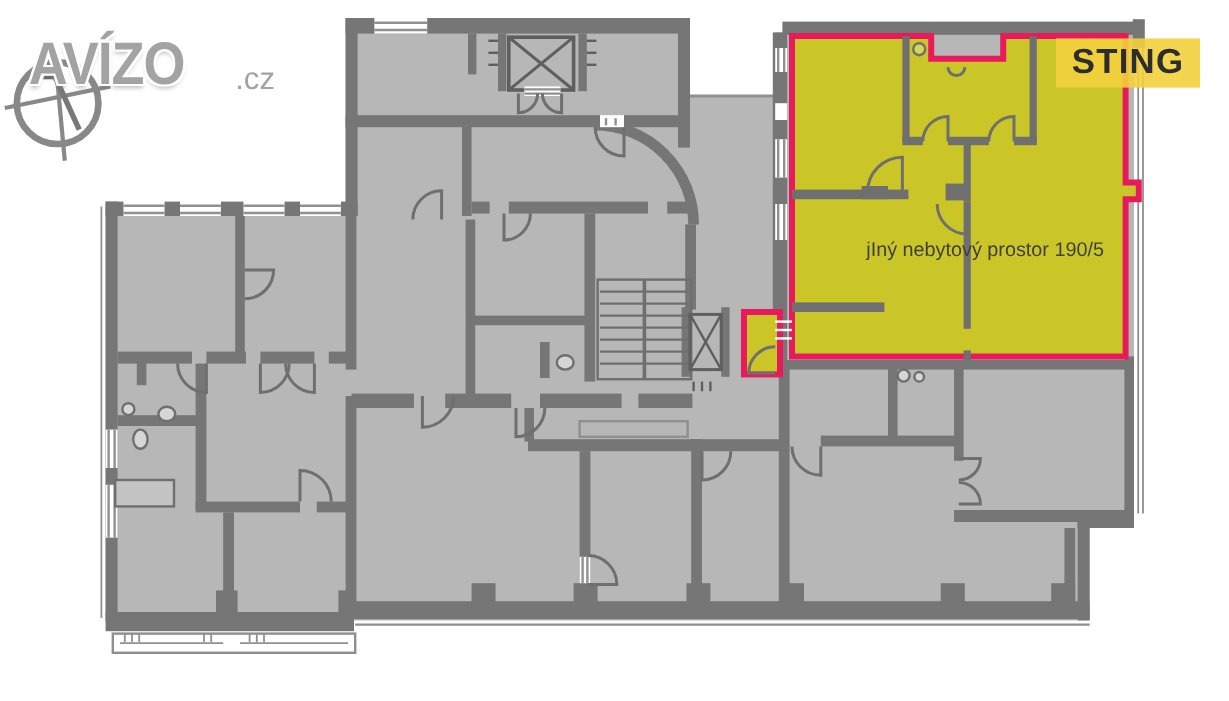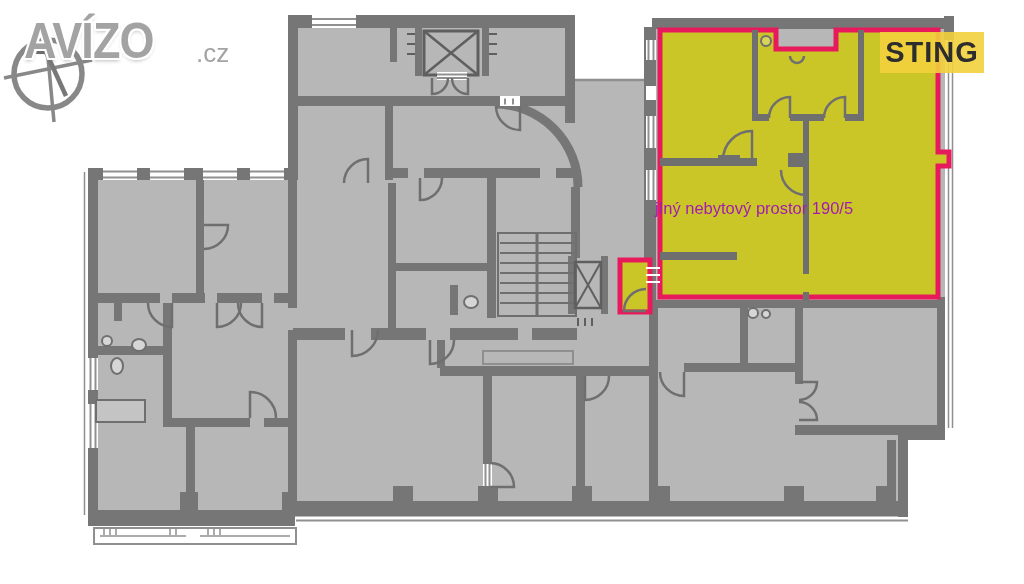--- a/index.html
+++ b/index.html
@@ -1,34 +1,34 @@
 <!DOCTYPE html>
 <html><head>
 <meta charset="utf-8">
 <style>
   html,body{margin:0;padding:0;background:#fff;}
   .stage{position:relative;width:1024px;height:584px;background:#ffffff;overflow:hidden;
          font-family:"Liberation Sans", sans-serif;}
   .plan-svg{position:absolute;left:0;top:0;}
   
-  .logo{position:absolute;left:0;top:0;width:260px;height:140px;opacity:.82;}
+  .logo{position:absolute;left:0;top:12px;width:260px;height:140px;opacity:.82;}
   .logo .brand{position:absolute;left:24px;top:12px;font-size:50px;font-weight:700;
     letter-spacing:-1px;color:#8f8f8f;transform:scaleX(.9);transform-origin:left top;
     text-shadow:-2px -2px 0 #fff,2px -2px 0 #fff,-2px 2px 0 #fff,2px 2px 0 #fff,
                  0 3px 4px rgba(80,80,80,.45);}
   .logo .tld{position:absolute;left:196px;top:38px;font-size:26px;font-weight:400;color:#8f8f8f;
     text-shadow:-2px -2px 0 #fff,2px -2px 0 #fff,-2px 2px 0 #fff,2px 2px 0 #fff;}
   .compass{position:absolute;left:0;top:22px;}
   
-  .badge{position:absolute;left:880px;top:32px;width:104px;height:41px;
+  .badge{position:absolute;left:880px;top:32px;width:120px;height:41px;
     background:rgba(243,208,61,.9);display:flex;align-items:center;justify-content:center;
     font-size:29px;font-weight:700;color:#2d2d2d;letter-spacing:1px;}
   
-  .unit-label{position:absolute;left:655px;top:199px;width:265px;text-align:left;
-    font-size:16.5px;color:#a21caf;}
+  .unit-label{position:absolute;left:655px;top:199px;width:265px;text-align:right;
+    font-size:16.5px;color:#404040;}
 </style>
 </head>
 <body>
 
 <div class="stage">
 
 <svg class="plan-svg" width="1024" height="584" viewBox="0 0 1024 584">
 
   <g>
     <path d="M88,170 H288 V15 H575 V80 H646 V27 H945 V430 H908 V517 H88 Z" fill="#b7b7b7"></path>

